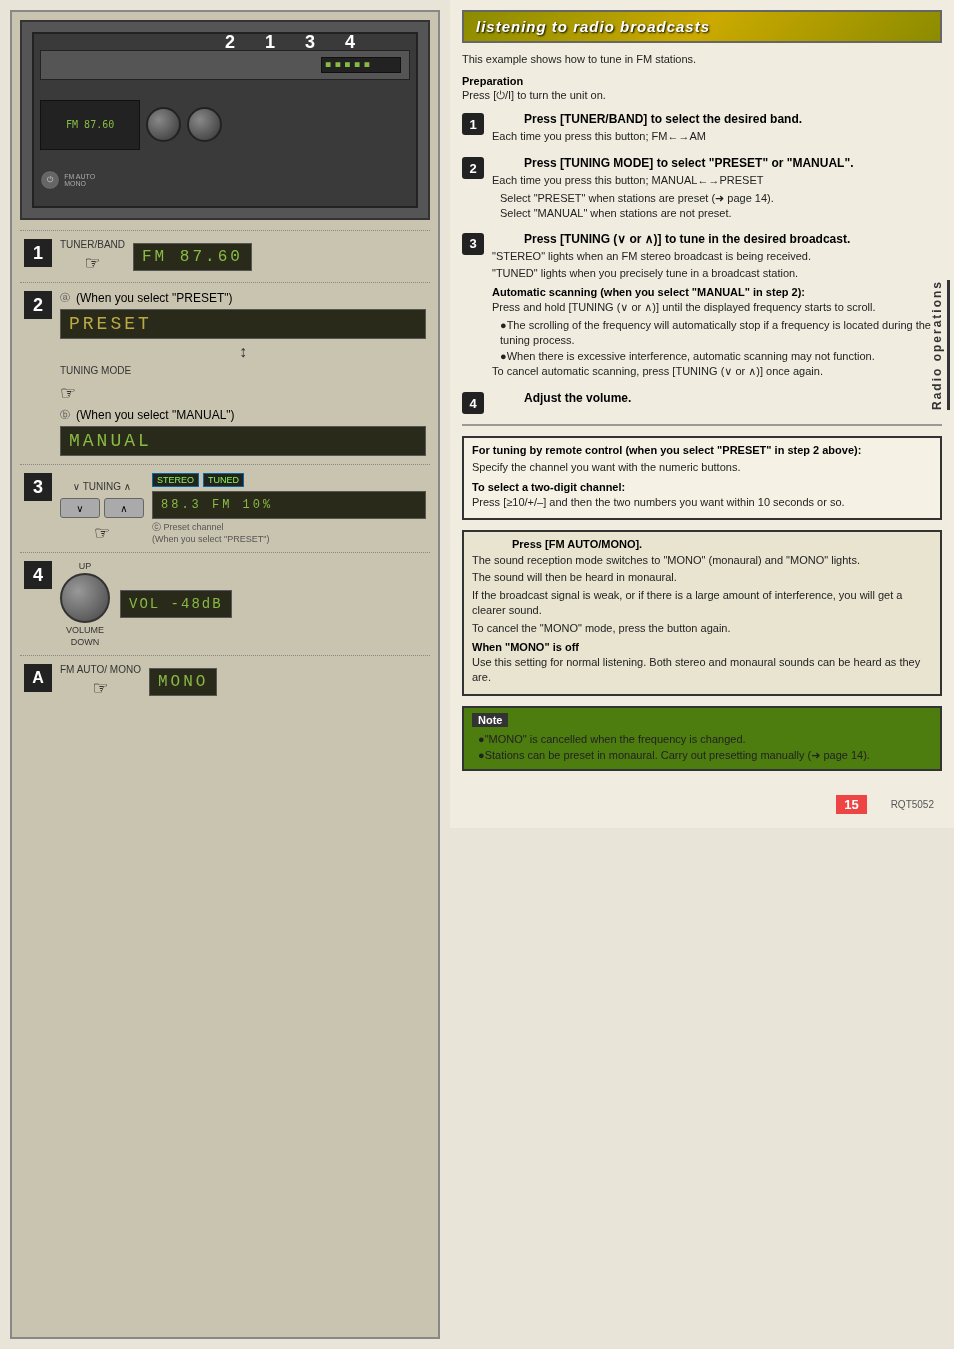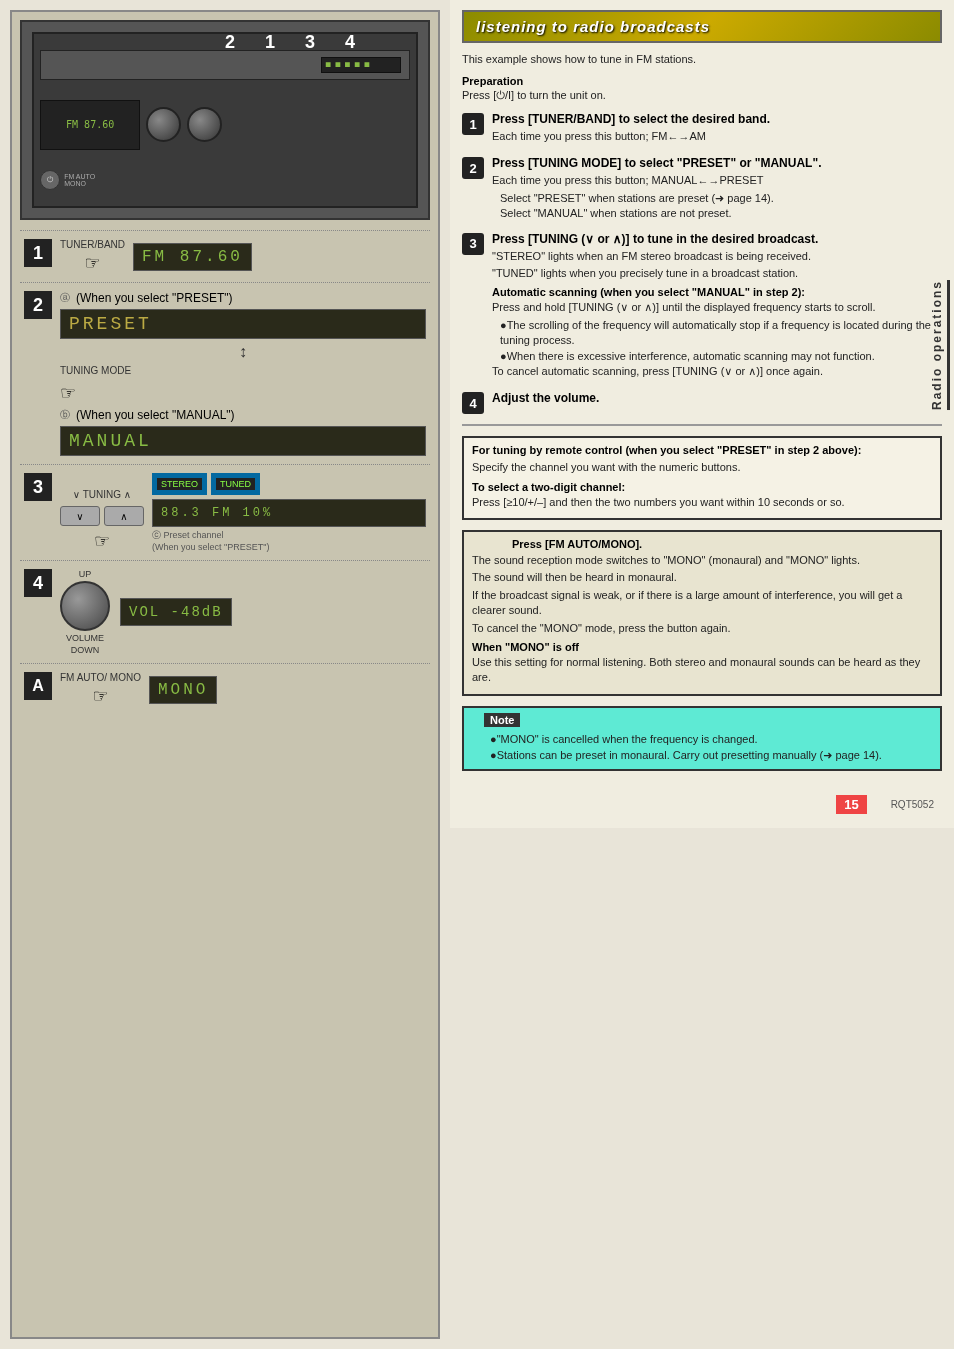--- a/index.html
+++ b/index.html
@@ -145,21 +145,21 @@
       display: flex;
       gap: 4px;
       align-items: center;
     }
 
     .indicator-box {
       background: #222;
       color: #88ff44;
       font-size: 9px;
       padding: 1px 4px;
-      border: 5px solid #0369a1;
+      border: 1px solid #0369a1;
     }
 
     .preset-channel-note {
       font-size: 9px;
       color: #555;
       margin-top: 2px;
     }
 
     .volume-section {
       display: flex;
@@ -259,20 +259,21 @@
     }
 
     .step-text-block {
       flex: 1;
     }
 
     .step-title {
       font-weight: bold;
       font-size: 12px;
       margin-bottom: 3px;
+      margin-left: 32px;
     }
 
     .step-detail {
       font-size: 11px;
       color: #222;
       line-height: 1.4;
       margin-bottom: 2px;
     }
 
     .step-bullet {
@@ -321,23 +322,23 @@
 
     .noise-subtitle {
       font-weight: bold;
       font-size: 11px;
       margin-bottom: 3px;
       padding-left: 40px;
     }
 
     .note-box {
       border: 2px solid #333;
-      padding: 5px 20px;
+      padding: 5px 8px;
       margin-top: 8px;
-      background: #5eead4;
+      background: #4d7c0f;
     }
 
     .note-title {
       font-weight: bold;
       font-size: 11px;
       background: #333;
       color: white;
       display: inline-block;
       padding: 1px 6px;
       margin-bottom: 4px;

